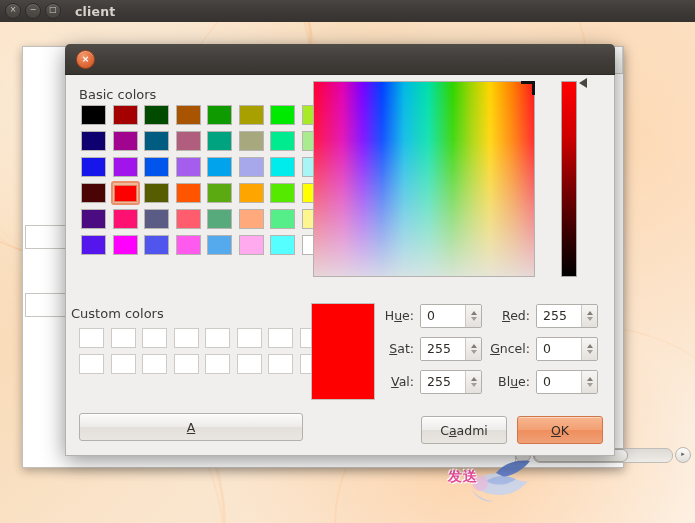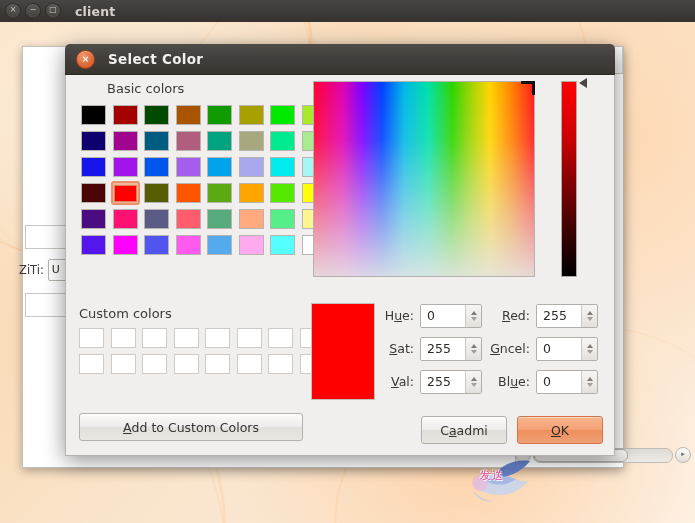--- a/index.html
+++ b/index.html
@@ -139,22 +139,22 @@
     border: 1px solid #b3afaa; border-radius: 6px;
     display: flex; align-items: center; justify-content: center;
     color: #9a9691; font-size: 8px; letter-spacing: 1px;
   }
 
   
   .bird-icon {
     position: absolute; left: 466px; top: 455px; width: 72px; height: 52px;
   }
   .bird-label {
-    position: absolute; left: 480px; top: 468px;
-    font-size: 11px; color: #e94b9a; font-weight: normal;
+    position: absolute; left: 448px; top: 468px;
+    font-size: 14px; color: #e94b9a; font-weight: bold;
     text-shadow: 0 0 2px #fff, 1px 1px 0 #fff, -1px -1px 0 #fff;
     letter-spacing: 1px;
   }
 
   
   .dialog {
     position: absolute; left: 65px; top: 44px;
     width: 550px; height: 410px;
     box-shadow: 0 6px 22px rgba(0,0,0,0.45);
     border-radius: 5px 5px 0 0;
@@ -362,24 +362,20 @@
     <div class="wp-swirl wp-s3"></div>
     <div class="wp-swirl wp-s4"></div>
     <div class="wp-swirl wp-s5"></div>
     <div class="wp-swirl wp-s6"></div>
     <div class="wp-swirl wp-s7"></div>
   </div>
 
   <div class="bg-window">
     <div class="bg-left-pane">
       <div class="bg-ziti-box-top"></div>
-      <div class="bg-ziti-row">
-        <span>ZiTi:</span>
-        <span class="bg-ziti-input">U</span>
-      </div>
       <div class="bg-ziti-box-bot"></div>
     </div>
 
     <div class="bg-table">
       <div class="bg-th-row">
         <div class="bg-th c1"></div>
         <div class="bg-th c2"></div>
         <div class="bg-th c3"></div>
         <div class="bg-th c4">nic</div>
       </div>
@@ -411,26 +407,25 @@
       <div class="wbtn">×</div>
       <div class="wbtn">−</div>
       <div class="wbtn">□</div>
     </div>
     <div class="topbar-title">client</div>
   </div>
 
   <div class="dialog">
     <div class="dlg-title">
       <div class="dlg-close">×</div>
-      <div class="dlg-title-text">Select Color</div>
     </div>
 
     <div class="dlg-body">
 
-      <div class="section-label" style="left:13px; top:6px;margin-left:28px;">Basic colors</div>
+      <div class="section-label" style="left:13px; top:12px;">Basic colors</div>
 
       <div class="basic-grid" id="basic-grid">
           <div class="swatch-cell">
             <div class="swatch" style="background: rgb(0, 0, 0);"></div>
           </div>
           <div class="swatch-cell">
             <div class="swatch" style="background: rgb(165, 0, 0);"></div>
           </div>
           <div class="swatch-cell">
             <div class="swatch" style="background: rgb(0, 75, 0);"></div>
@@ -565,21 +560,21 @@
             <div class="swatch" style="background: rgb(255, 170, 238);"></div>
           </div>
           <div class="swatch-cell">
             <div class="swatch" style="background: rgb(85, 255, 255);"></div>
           </div>
           <div class="swatch-cell">
             <div class="swatch" style="background: rgb(255, 255, 255);"></div>
           </div>
         </div>
 
-      <div class="section-label" style="left:13px; top:231px;">Custom colors</div>
+      <div class="section-label" style="left:5px; top:231px;">Custom colors</div>
 
       <div class="custom-grid" id="custom-grid">
           <div class="custom-swatch" style="background: rgb(255, 255, 255);"></div>
           <div class="custom-swatch" style="background: rgb(255, 255, 255);"></div>
           <div class="custom-swatch" style="background: rgb(255, 255, 255);"></div>
           <div class="custom-swatch" style="background: rgb(255, 255, 255);"></div>
           <div class="custom-swatch" style="background: rgb(255, 255, 255);"></div>
           <div class="custom-swatch" style="background: rgb(255, 255, 255);"></div>
           <div class="custom-swatch" style="background: rgb(255, 255, 255);"></div>
           <div class="custom-swatch" style="background: rgb(255, 255, 255);"></div>
@@ -588,21 +583,20 @@
           <div class="custom-swatch" style="background: rgb(255, 255, 255);"></div>
           <div class="custom-swatch" style="background: rgb(255, 255, 255);"></div>
           <div class="custom-swatch" style="background: rgb(255, 255, 255);"></div>
           <div class="custom-swatch" style="background: rgb(255, 255, 255);"></div>
           <div class="custom-swatch" style="background: rgb(255, 255, 255);"></div>
           <div class="custom-swatch" style="background: rgb(255, 255, 255);"></div>
         </div>
 
       <div class="add-custom-btn">
         <span class="acc">A</span>
-          <span>dd to Custom Colors</span>
       </div>
 
       <div class="grad-box">
         <div class="grad-cursor"></div>
       </div>
 
       <div class="val-slider"></div>
       <div class="val-marker"></div>
 
       <div class="preview-swatch" style="background: rgb(255, 0, 0);"></div>

